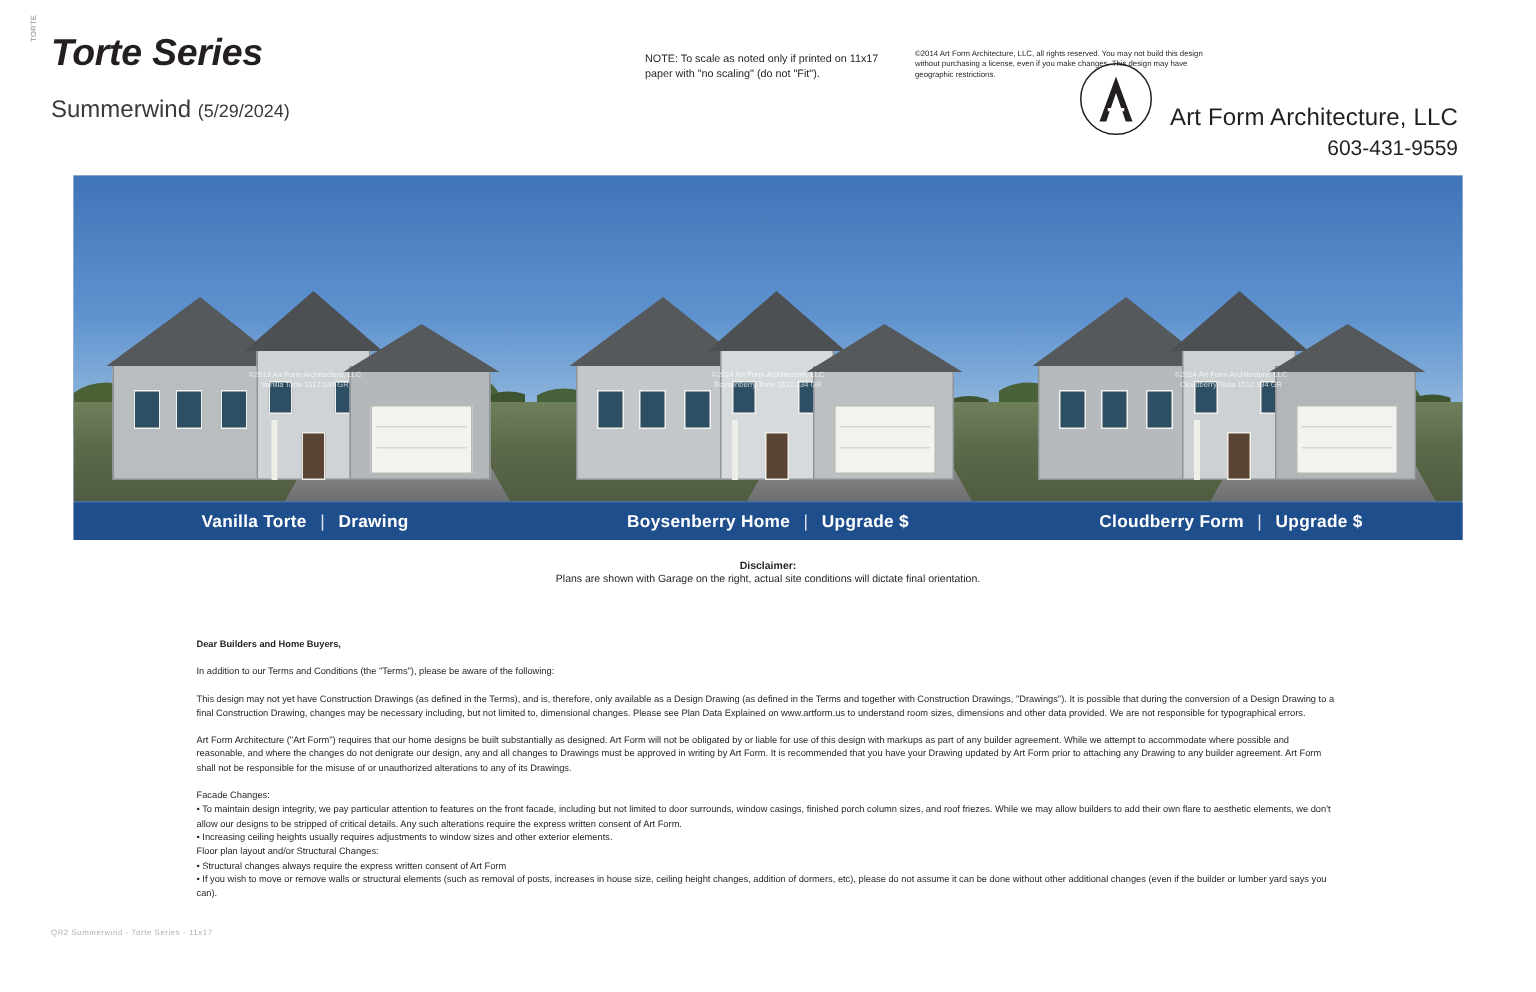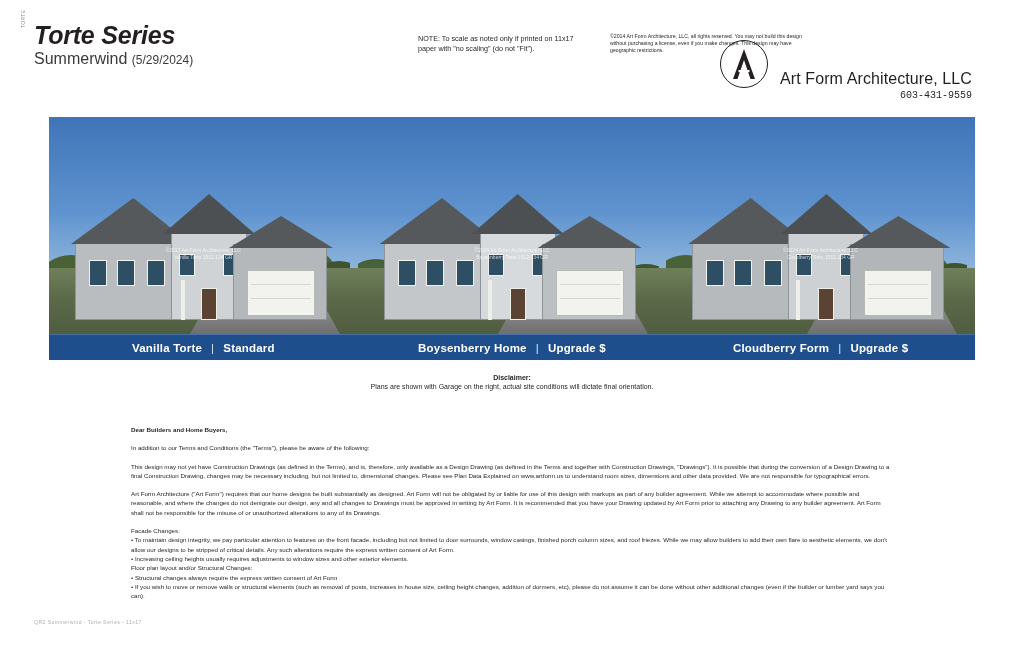--- a/index.html
+++ b/index.html
@@ -41,33 +41,33 @@
   }
   .series-title {
     font-size: 25px;
     font-weight: bold;
     line-height: 1.05;
     color: #231f20;
     letter-spacing: -0.2px;
     font-style: italic;
   }
   .plan-line {
-    margin-top: 2px;
+    margin-top: 17px;
     font-size: 16px;
     color: #3a3a3a;
     font-weight: normal;
   }
   .plan-date {
     font-size: 12px;
     color: #3a3a3a;
   }
 
   .note-block {
     position: absolute;
-    left: 418px;
+    left: 430px;
     top: 34px;
     width: 170px;
     font-size: 7.2px;
     line-height: 1.35;
     color: #231f20;
     text-align: left;
   }
 
   .copyright-block {
     position: absolute;
@@ -96,24 +96,23 @@
   }
   .logo-mark svg { position: absolute; left: 0; top: 0; }
   .firm-text { text-align: right; margin-top: 44px; }
   .firm-name {
     font-size: 16px;
     color: #231f20;
     letter-spacing: 0.1px;
     white-space: nowrap;
   }
   .firm-phone {
-    font-size: 10px;
+    font-size: 14px;
     color: #231f20;
     margin-top: 2px;
-    font-family: Liberation Mono, monospace;
   }
 
   
   .renders {
     position: absolute;
     left: 49px;
     top: 117px;
     width: 926px;
     height: 243px;
     display: flex;
@@ -380,21 +379,21 @@
       <div class="win" style="left:104px;bottom:44px;width:14px;height:20px;"></div>
       <div class="win" style="left:148px;bottom:44px;width:14px;height:20px;"></div>
       <div class="garage"></div>
       <div class="garage-roof"></div>
       <div class="garage-door"></div>
     </div>
     <div class="watermark">©2013 Art Form Architecture, LLC<br>Vanilla Torte 1512.134 GR</div>
     <div class="caption-bar">
       <span>Vanilla Torte</span>
       <span class="caption-sep">|</span>
-      <span>Standard</span>
+      <span>Drawing</span>
     </div>
   </div>
 
   <div class="render-card">
     <div class="sky"></div>
     <div class="treeline">
       <svg width="301" height="60" viewBox="0 0 301 60" aria-hidden="true">
         <ellipse cx="18" cy="42" rx="28" ry="20" fill="#47613a"></ellipse>
         <ellipse cx="58" cy="48" rx="24" ry="16" fill="#3c5330"></ellipse>
         <ellipse cx="248" cy="36" rx="32" ry="23" fill="#7a5a2e"></ellipse>

